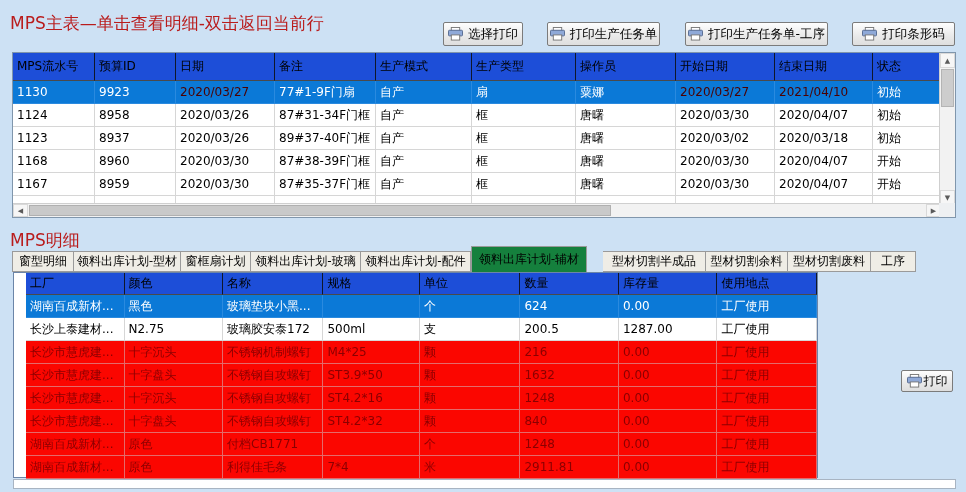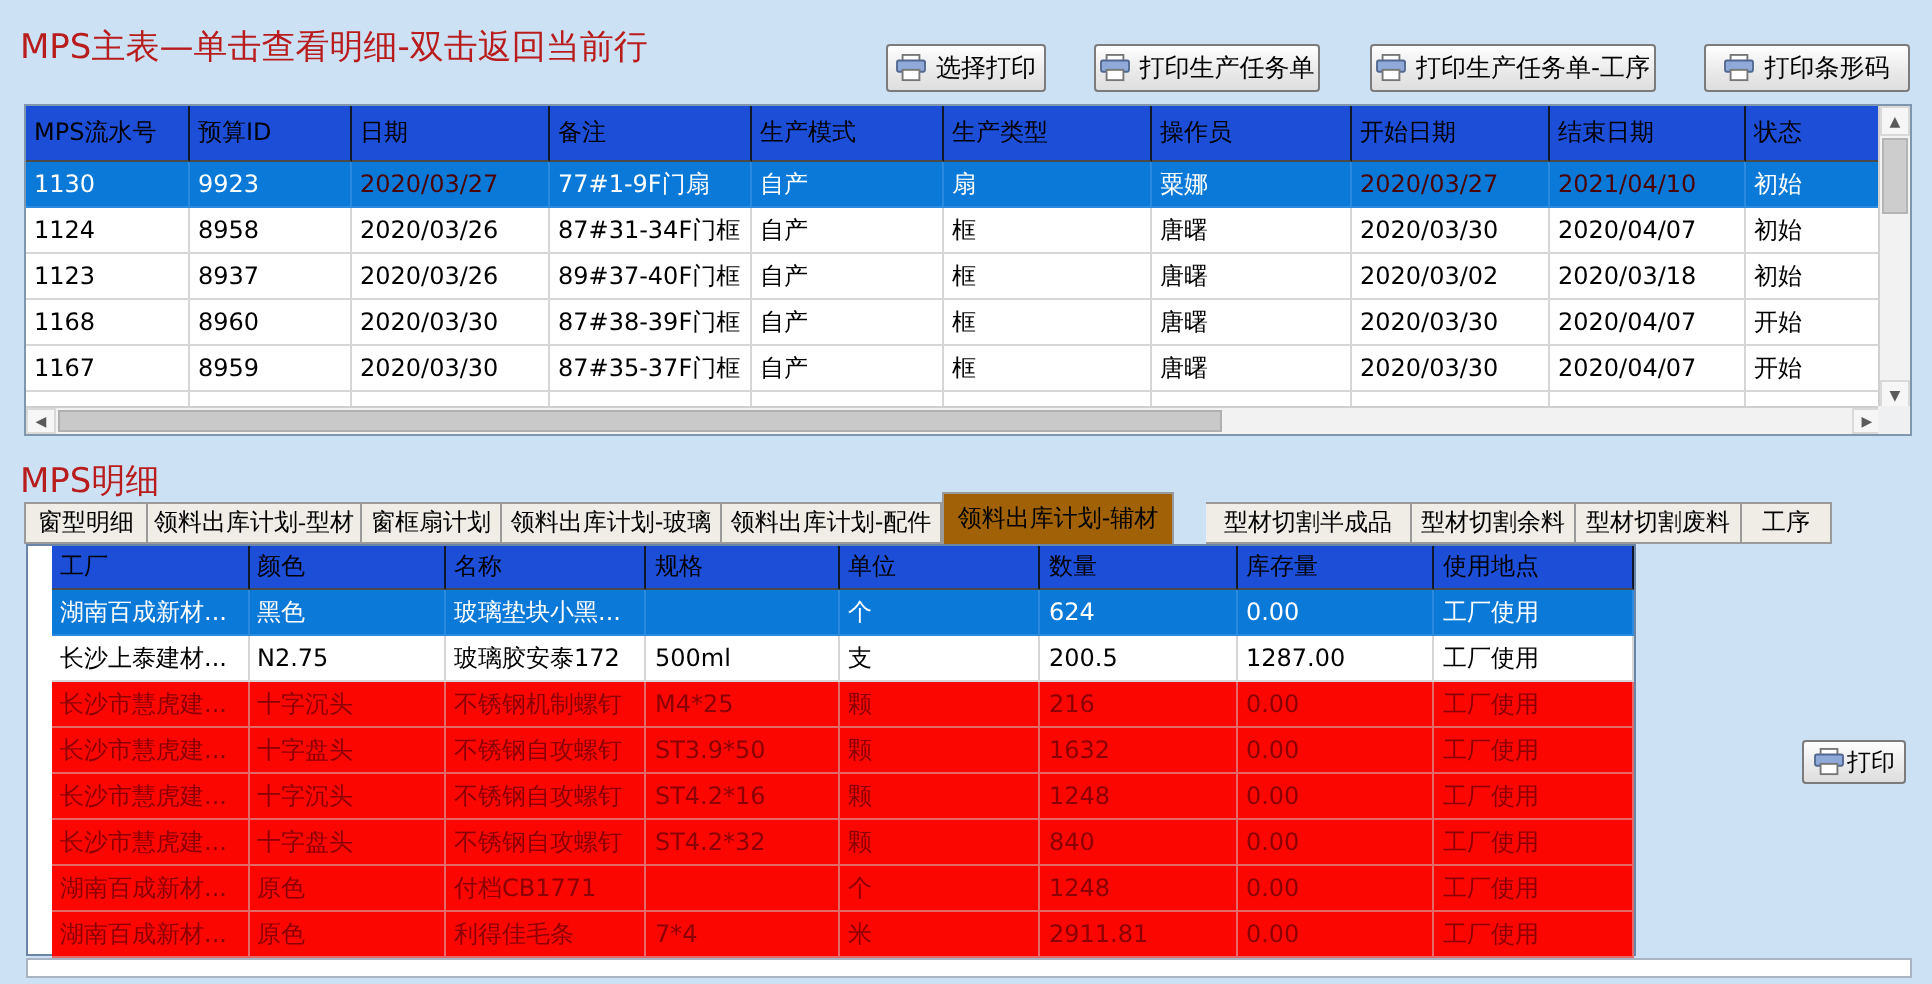--- a/index.html
+++ b/index.html
@@ -68,21 +68,21 @@
   .h-thumb{position:absolute;left:16px;top:1px;height:11px;width:582px;background:#c9c9c9;border:1px solid #b0b0b0;box-sizing:border-box;}
   .sb-corner{position:absolute;right:0;bottom:0;width:16px;height:14px;background:#eef0f2;}
   
   #tabbar{position:absolute;left:12px;top:246px;height:26px;display:flex;align-items:flex-end;}
   .tab{
     box-sizing:border-box;height:21px;line-height:19px;text-align:center;
     background:#efede6;border:1px solid #9a9a9a;border-left-width:0;
     font-size:12px;overflow:hidden;white-space:nowrap;cursor:default;
   }
   .tab:first-child{border-left-width:1px;}
-  .tab.active{height:26px;line-height:24px;background:#a16207;border-left-width:1px;border-bottom:none;position:relative;z-index:2;}
+  .tab.active{height:26px;line-height:24px;background:#15803d;border-left-width:1px;border-bottom:none;position:relative;z-index:2;font-family:Liberation Serif, serif;}
   #tabbar .tab:nth-child(1){width:62px;}
   #tabbar .tab:nth-child(2){width:107px;font-family:Liberation Serif, serif;}
   #tabbar .tab:nth-child(3){width:70px;}
   #tabbar .tab:nth-child(4){width:110px;}
   #tabbar .tab:nth-child(5){width:110px;}
   #tabbar .tab:nth-child(6){width:116px;}
   #tabbar .tab:nth-child(7){width:103px;margin-left:16px;}
   #tabbar .tab:nth-child(8){width:82px;}
   #tabbar .tab:nth-child(9){width:83px;}
   #tabbar .tab:nth-child(10){width:45px;}

